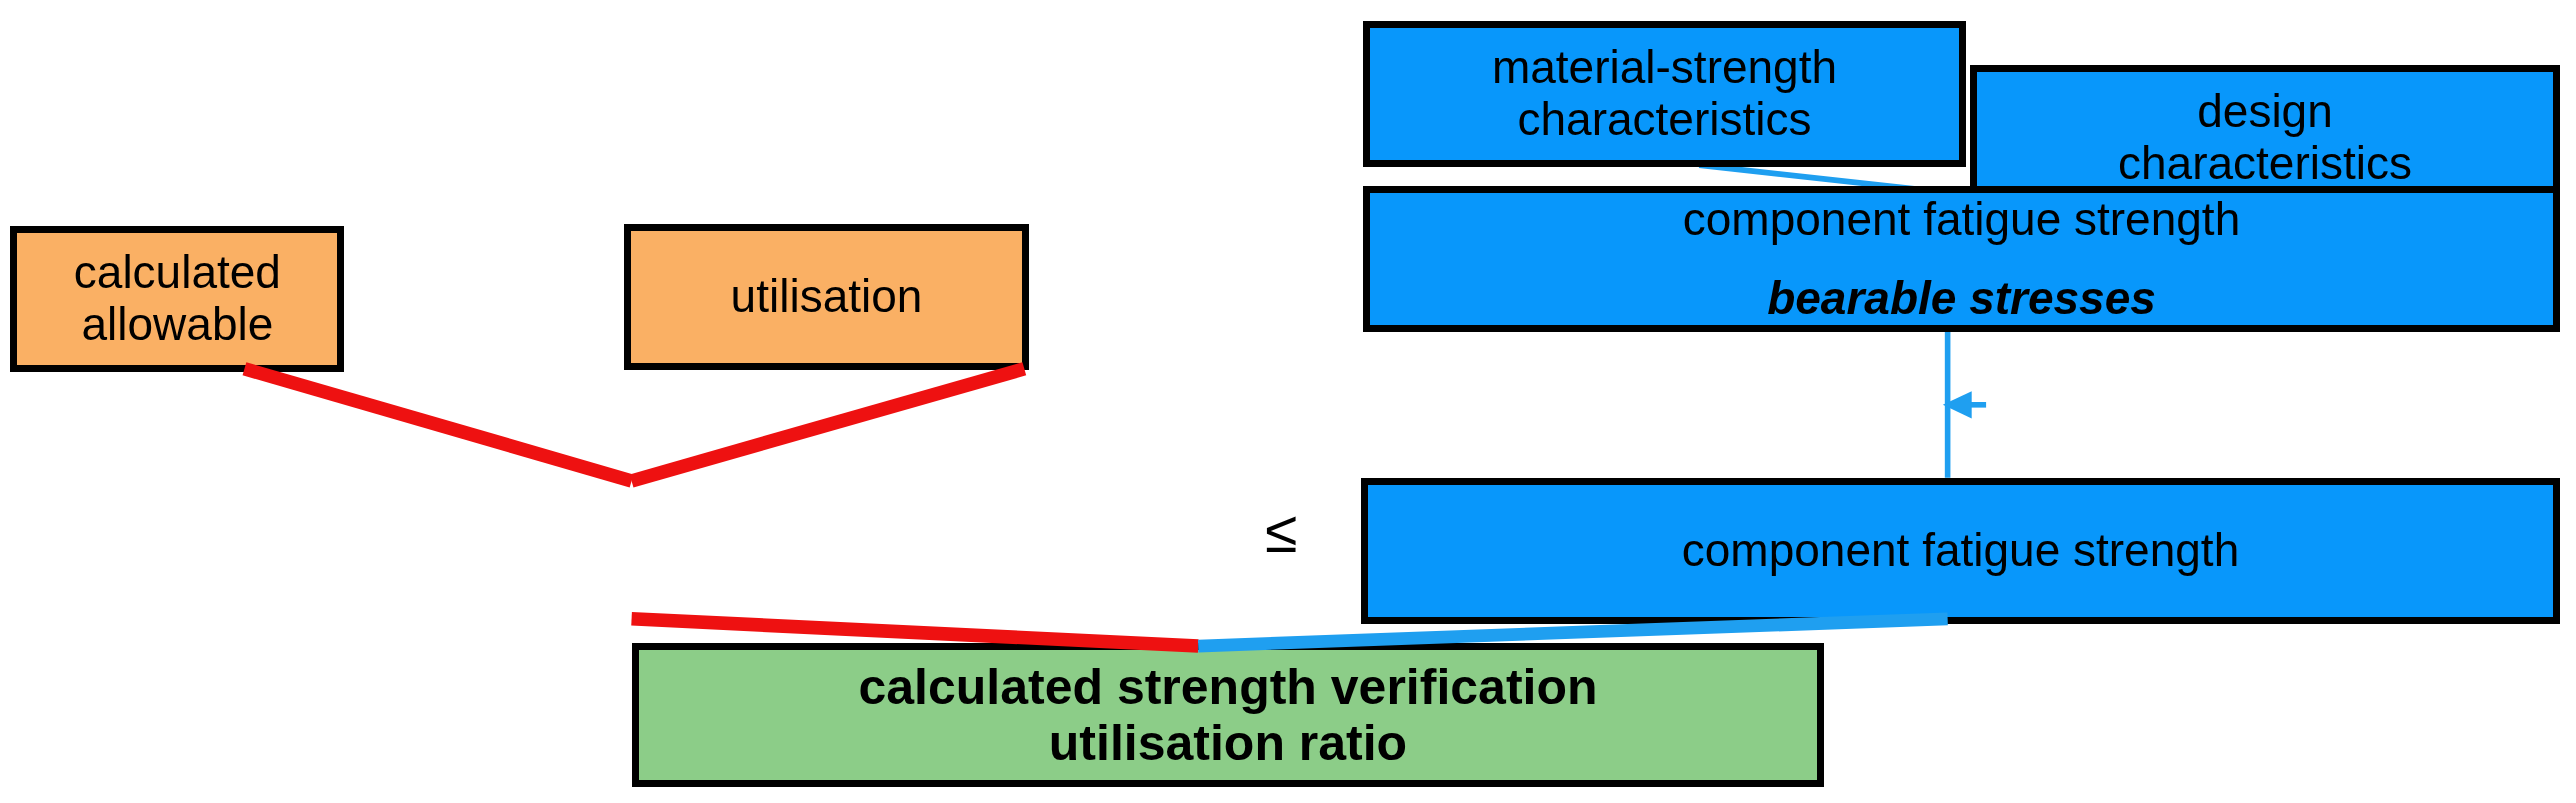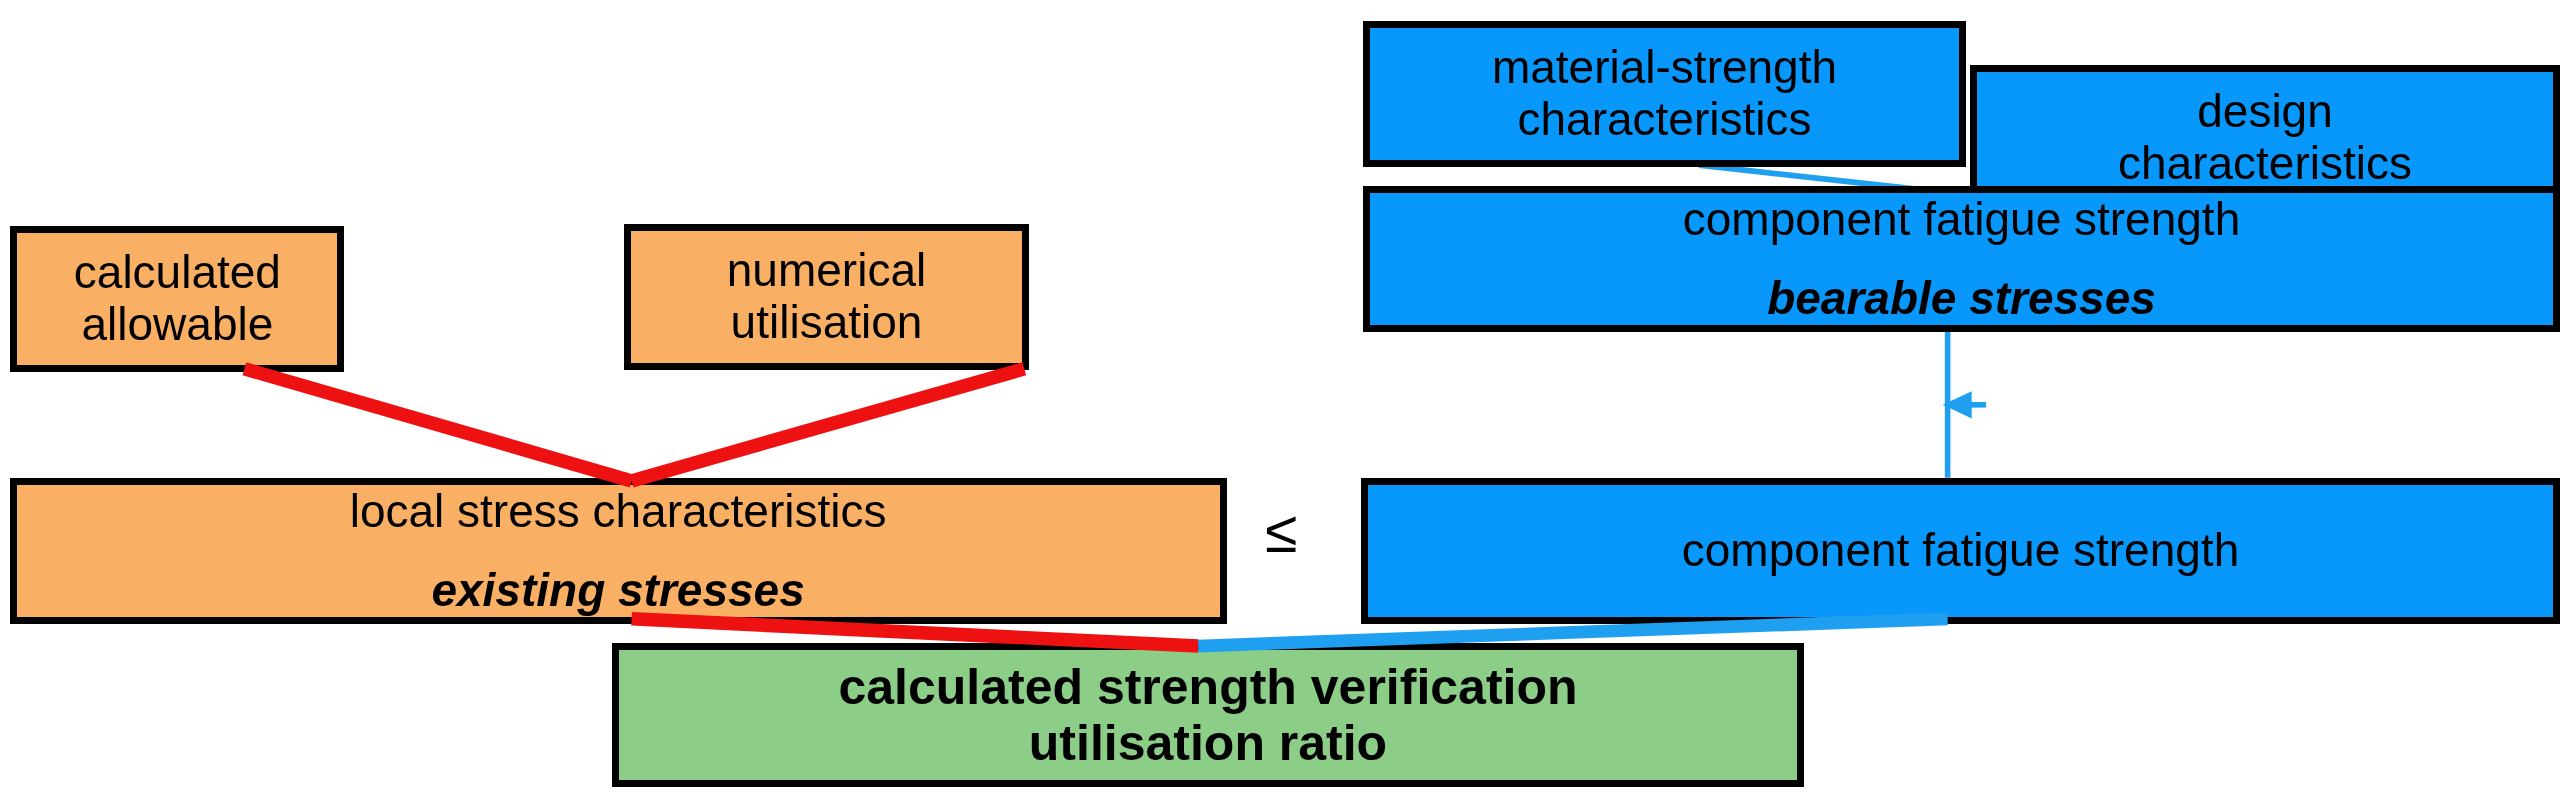--- a/index.html
+++ b/index.html
@@ -100,32 +100,27 @@
   <div class="node blue" style="left:1361px; top:478px; width:1199px; height:146px;">
     <span class="ln t-reg">component fatigue strength</span>
   </div>
 
   <div class="node orange" style="left:10.4px; top:226px; width:334px; height:146px;">
     <span class="ln t-reg">calculated</span>
     <span class="ln t-reg">allowable</span>
   </div>
 
   <div class="node orange" style="left:624px; top:224px; width:405px; height:146px;">
-    <span class="ln t-reg">numerical</span>
     <span class="ln t-reg">utilisation</span>
   </div>
 
-  <div class="node orange" style="left:9.6px; top:478px; width:1217px; height:146px;">
-    <span class="ln t-reg">local stress characteristics</span>
-    <span class="ln t-bold-it">existing stresses</span>
-  </div>
 
   <div class="le-symbol" style="left:1265px; top:503px;">≤</div>
 
-  <div class="node green" style="left:612px; top:643px; width:1192px; height:144px;">
+  <div class="node green" style="left:632px; top:643px; width:1192px; height:144px;">
     <span class="ln t-green">calculated strength verification</span>
     <span class="ln t-green">utilisation ratio</span>
   </div>
 
   <svg class="wires" viewBox="0 0 3214 1003">
 
     <line x1="305" y1="460" x2="788" y2="600" stroke="#ee1111" stroke-width="17"></line>
 
     <line x1="1278" y1="460" x2="788" y2="600" stroke="#ee1111" stroke-width="17"></line>
 

